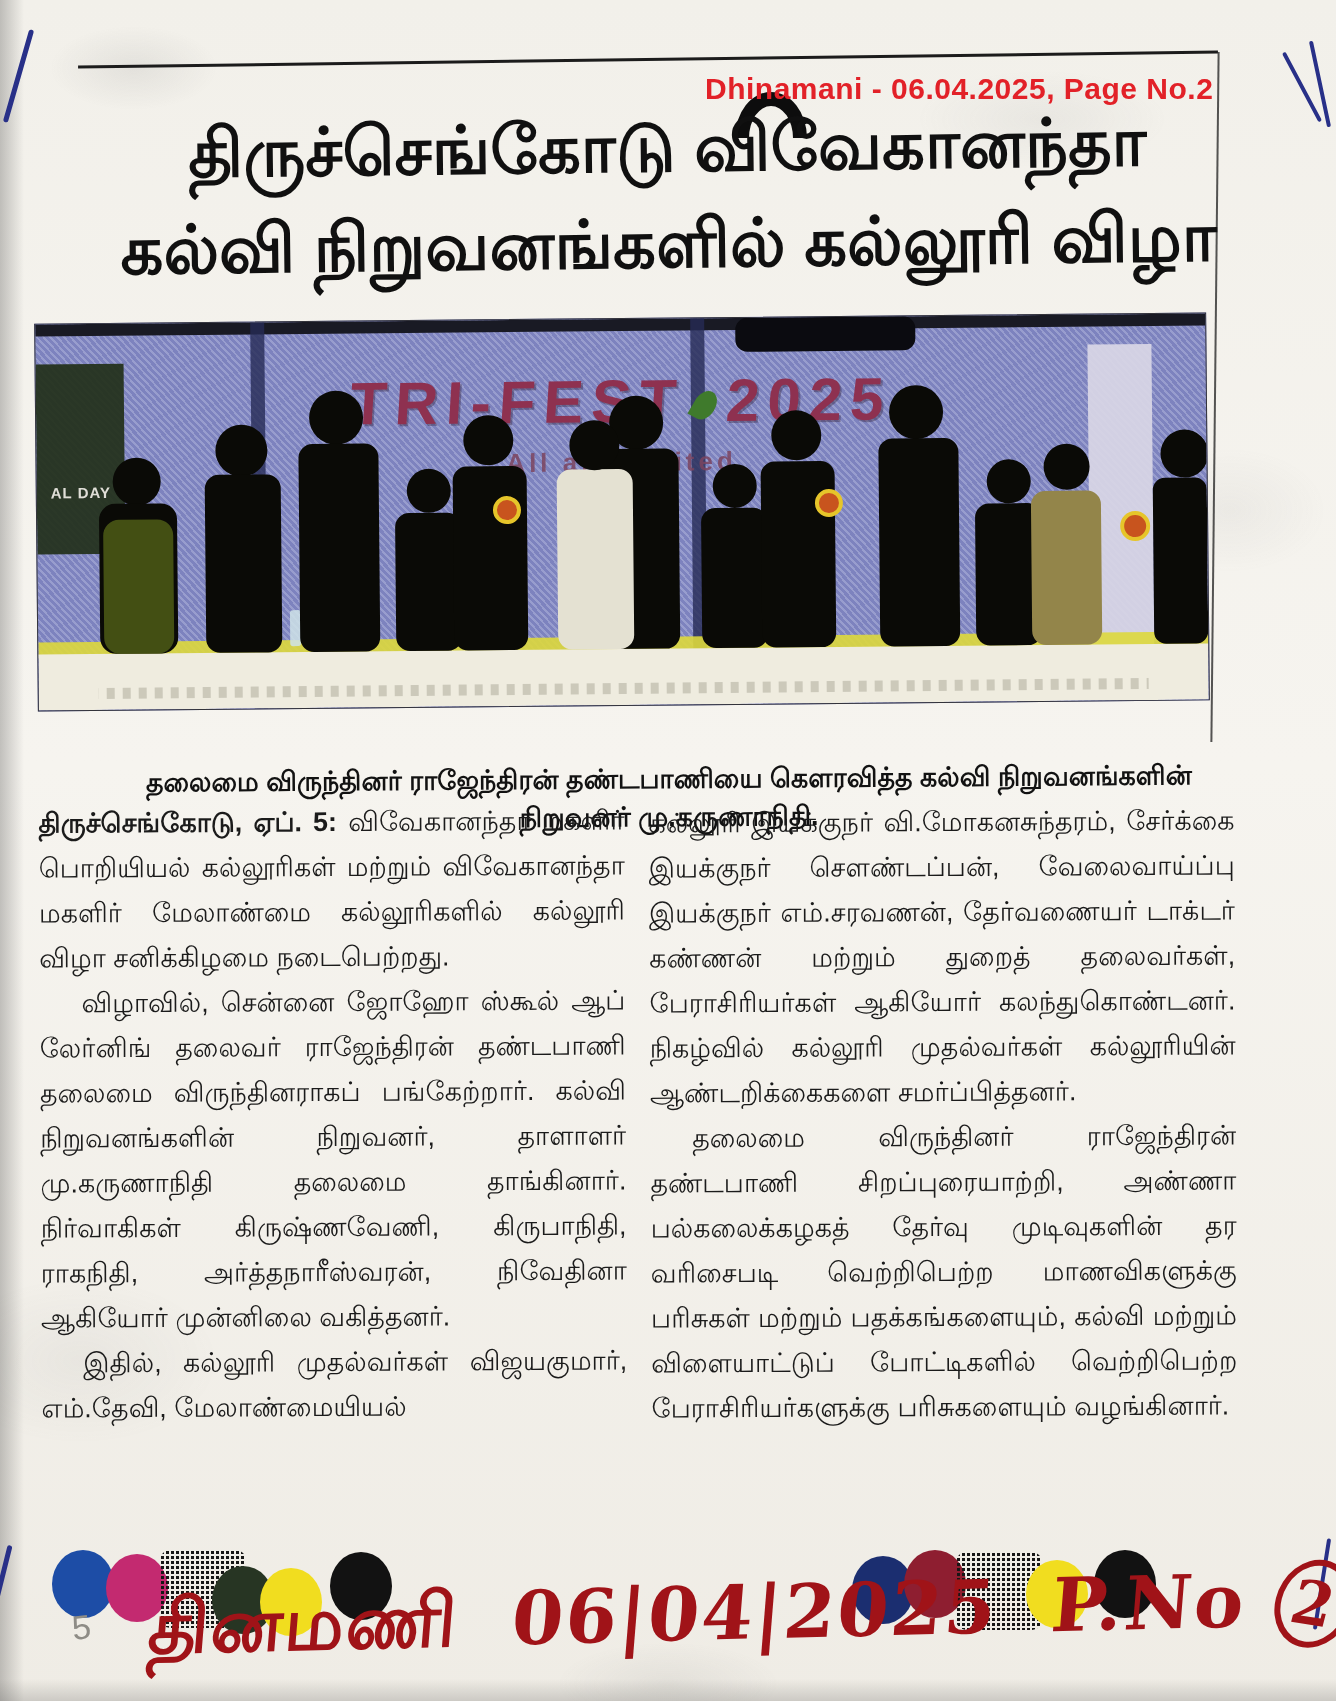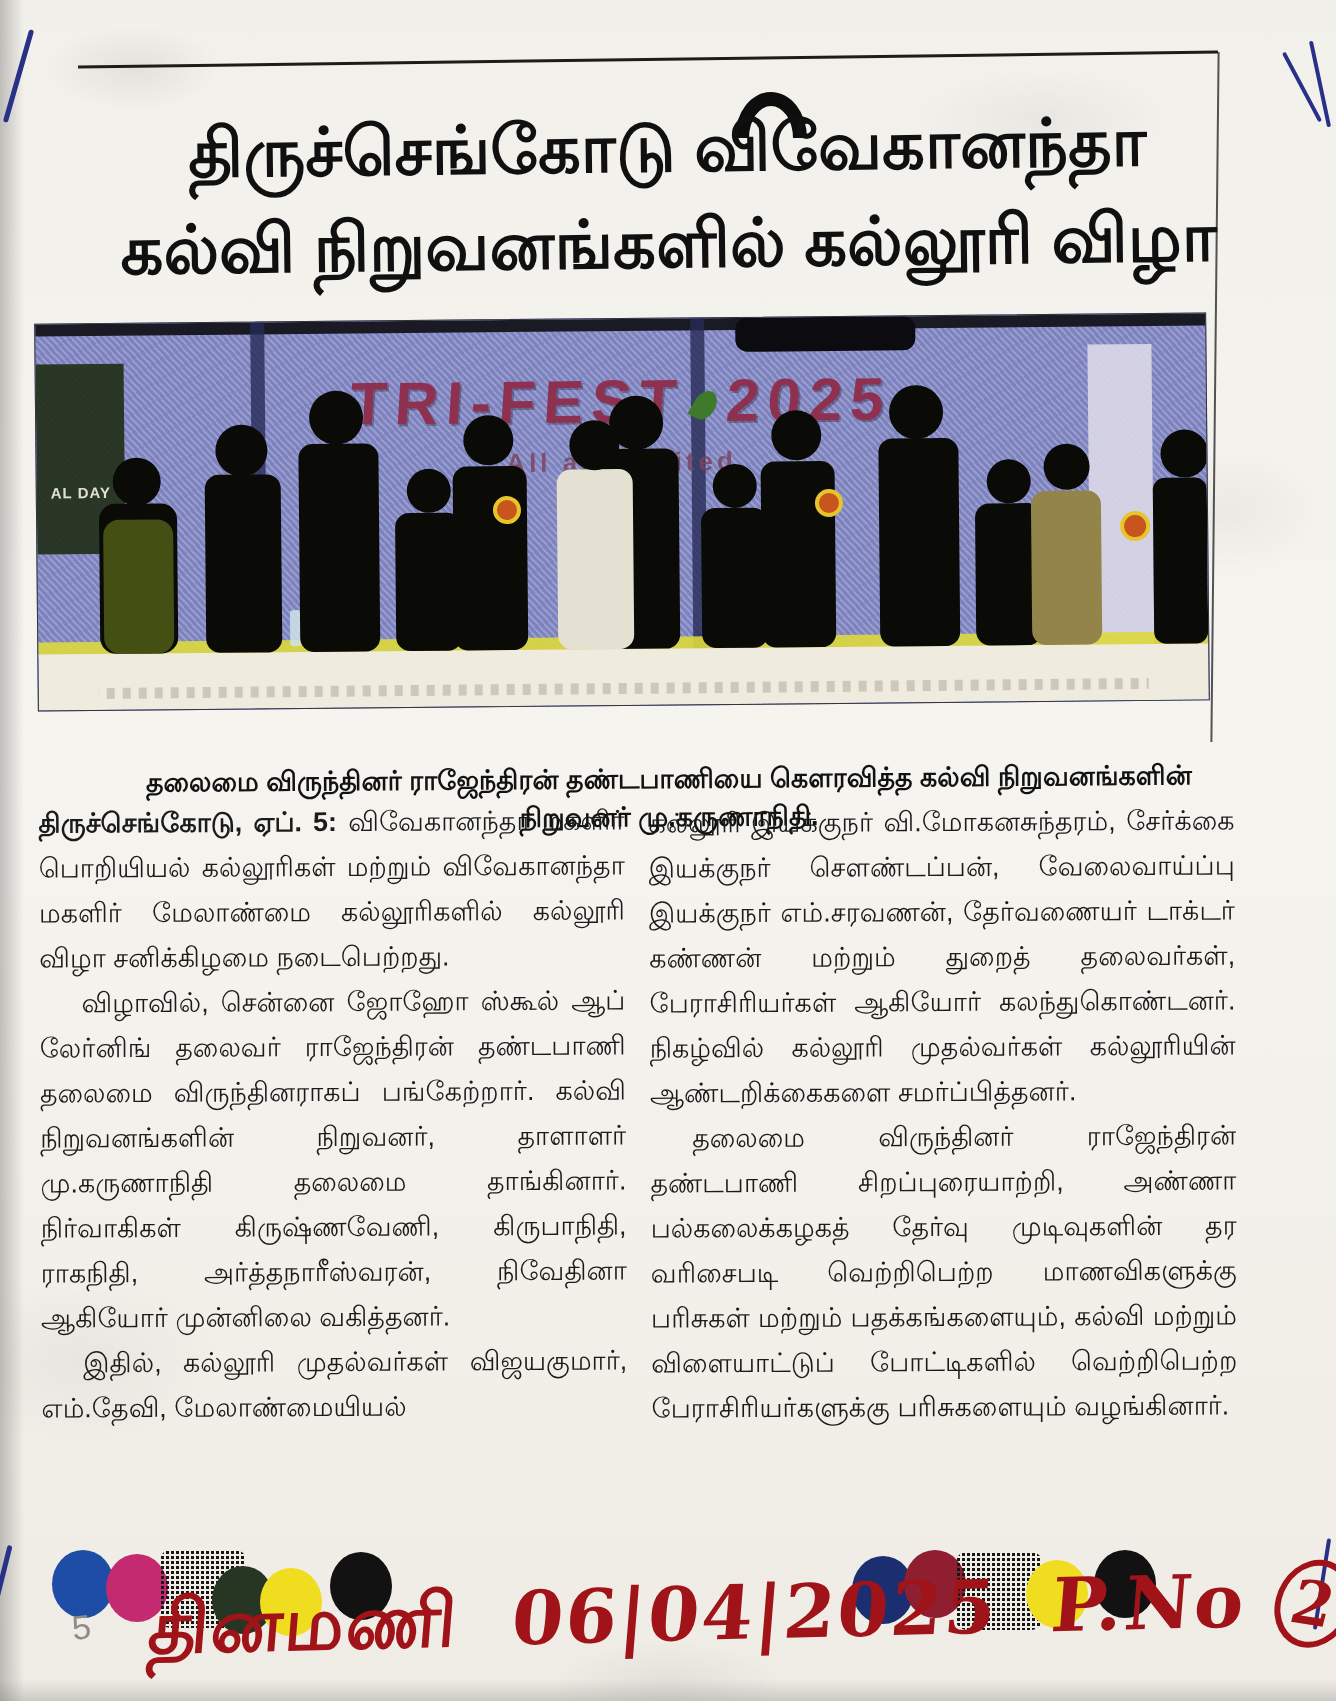--- a/index.html
+++ b/index.html
@@ -97,20 +97,21 @@
   <div class="border-right"></div>
 
   <div class="pen tl"></div>
   <div class="pen tr1"></div>
   <div class="pen tr2"></div>
   <div class="pen bl"></div>
   <div class="pen br"></div>
 
   <div class="remnant"><i></i></div>
 
+  <div class="annotation" style="color: rgb(226, 33, 40);">Dhinamani - 06.04.2025, Page No.2</div>
 
   <div class="headline">
     <div>திருச்செங்கோடு விவேகானந்தா</div>
     <div>கல்வி நிறுவனங்களில் கல்லூரி விழா</div>
   </div>
 
   <div class="photo" style="background-color: rgb(132, 138, 196);">
     <div class="hatch"></div>
     <div class="topband"></div>
     <div class="topblob"></div>

